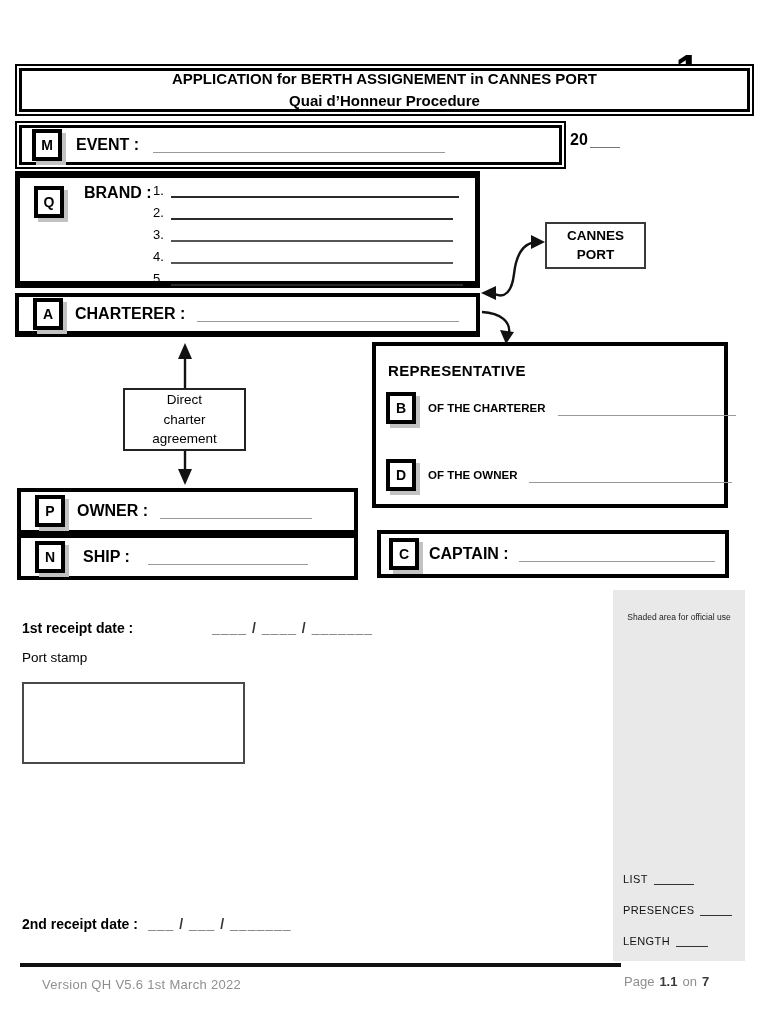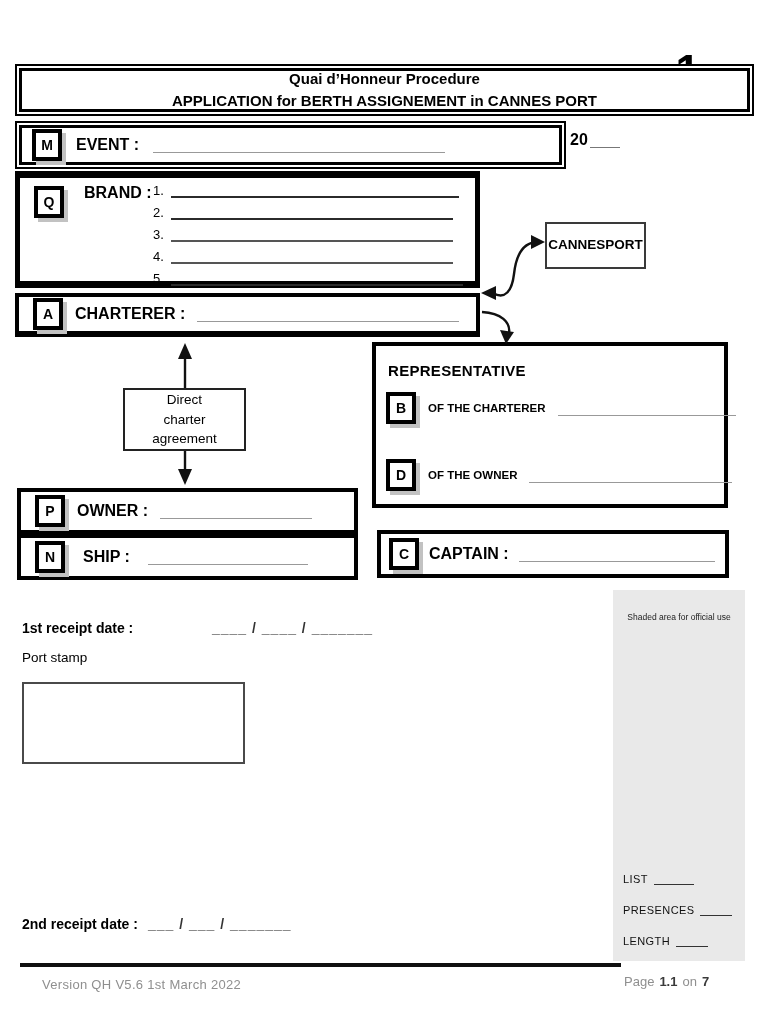--- a/index.html
+++ b/index.html
@@ -37,21 +37,21 @@
   .fill-thin { display:inline-block; border-bottom:1px solid #333; height:12px; }
 
   
   .thick4 { border:4px solid #000; background:#fff; }
 
   .brand-box { border:solid #000; border-width:7px 5px; background:#fff; }
   .brand-label { position:absolute; left:64px; top:6px; font-weight:bold; font-size:16px; }
   .brand-row { position:absolute; left:133px; display:flex; align-items:flex-end; }
   .brand-num { display:inline-block; width:18px; font-size:13px; }
 
-  .cannes-box { border:2px solid #3a3a3a; display:flex; 
+  .cannes-box { border:2px solid #3a3a3a; display:flex; flex-direction:column;
                 align-items:center; justify-content:center; font-weight:bold;
                 font-size:13.5px; line-height:1.35; text-align:center; }
 
   .direct-box { border:2px solid #222; display:flex; flex-direction:column;
                 align-items:center; justify-content:center; font-weight:normal;
                 font-size:13.5px; line-height:1.45; text-align:center; }
 
   .rep-title { position:absolute; left:12px; top:16px; font-weight:bold; font-size:15px; letter-spacing:0.3px; }
   .rep-row { position:absolute; left:10px; display:flex; align-items:center; }
   .rep-lbl { font-weight:bold; font-size:11.5px; white-space:nowrap; }
@@ -79,22 +79,22 @@
 
 <div class="page">
 
   <div class="abs part-heading" style="left:530px; top:14px; width:170px;">
     <span class="part-word">PART</span>
     <span class="part-num">1</span>
   </div>
 
   <div class="abs dbox" style="left:15px; top:64px; width:739px; height:52px;">
     <div class="dbox-inner title-inner">
+      <div>APPLICATION for BERTH ASSIGNEMENT in CANNES PORT</div>
       <div>Quai d’Honneur Procedure</div>
-      <div>APPLICATION for BERTH ASSIGNEMENT in CANNES PORT</div>
     </div>
   </div>
 
   <div class="abs dbox" style="left:15px; top:121px; width:551px; height:48px;">
     <div class="dbox-inner row" style="padding-left:10px; gap:14px;">
       <span class="badge">M</span>
       <span class="lbl" style="font-size:16px;">EVENT :</span>
       <span class="fill-gray" style="width:292px;"></span>
     </div>
   </div>

